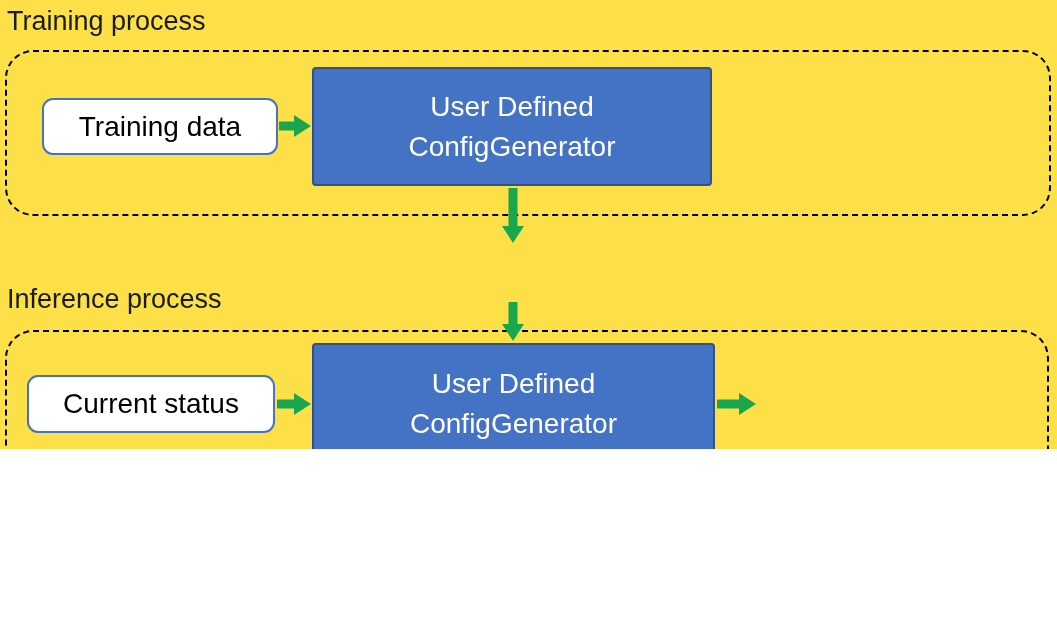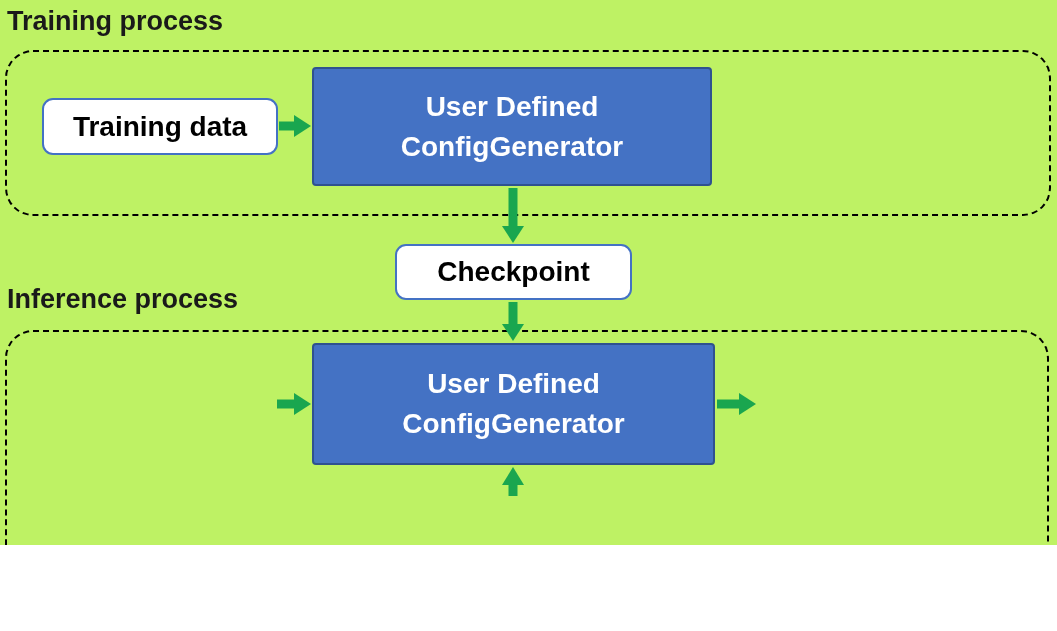--- a/index.html
+++ b/index.html
@@ -4,24 +4,23 @@
 <style>
   html, body {
     margin: 0;
     padding: 0;
     background: #ffffff;
     font-family: "Liberation Sans", "DejaVu Sans", sans-serif;
   }
   .canvas {
     position: relative;
     width: 1057px;
-    height: 545px;
-    background: #bef264;
+    height: 449px;
+    background: #fde047;
     overflow: hidden;
-    font-weight: bold;
   }
   .section-title {
     position: absolute;
     font-size: 27px;
     color: #1a1a1a;
     white-space: nowrap;
     z-index: 1;
   }
   .process-container {
     position: absolute;
@@ -97,24 +96,24 @@
 
   <div class="node io-box" style="left:42px; top:98px; width:236px; height:57px;">
     <span>Training data</span>
   </div>
 
   <div class="node main-box" style="left:312px; top:67px; width:400px; height:119px;">
     <span>User Defined</span>
     <span>ConfigGenerator</span>
   </div>
 
-  <div class="node io-box" style="left:395px; top:244px; width:237px; height:56px;">
-    <span>Checkpoint</span>
+
+  <div class="node io-box" style="left:27px; top:375px; width:248px; height:58px;">
+    <span>Current status</span>
   </div>
-
 
   <div class="node main-box" style="left:312px; top:343px; width:403px; height:122px;">
     <span>User Defined</span>
     <span>ConfigGenerator</span>
   </div>
 
 
 
 
   <svg class="arrow-layer" viewBox="0 0 1057 631" xmlns="http://www.w3.org/2000/svg">

